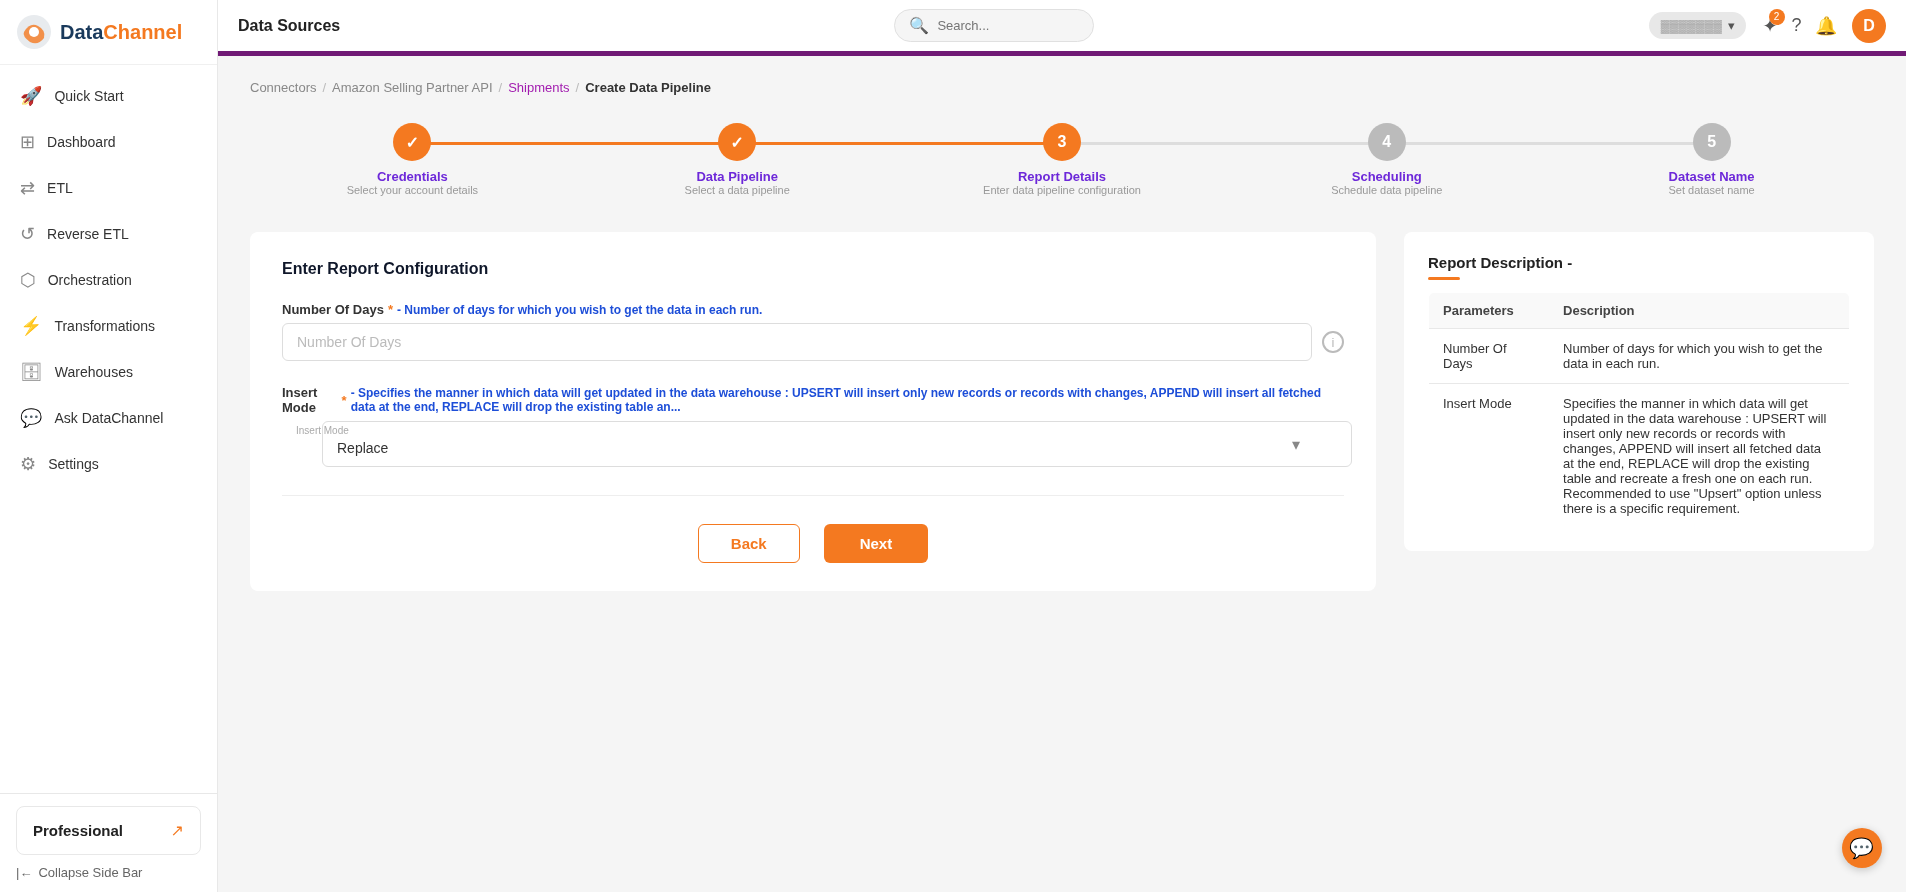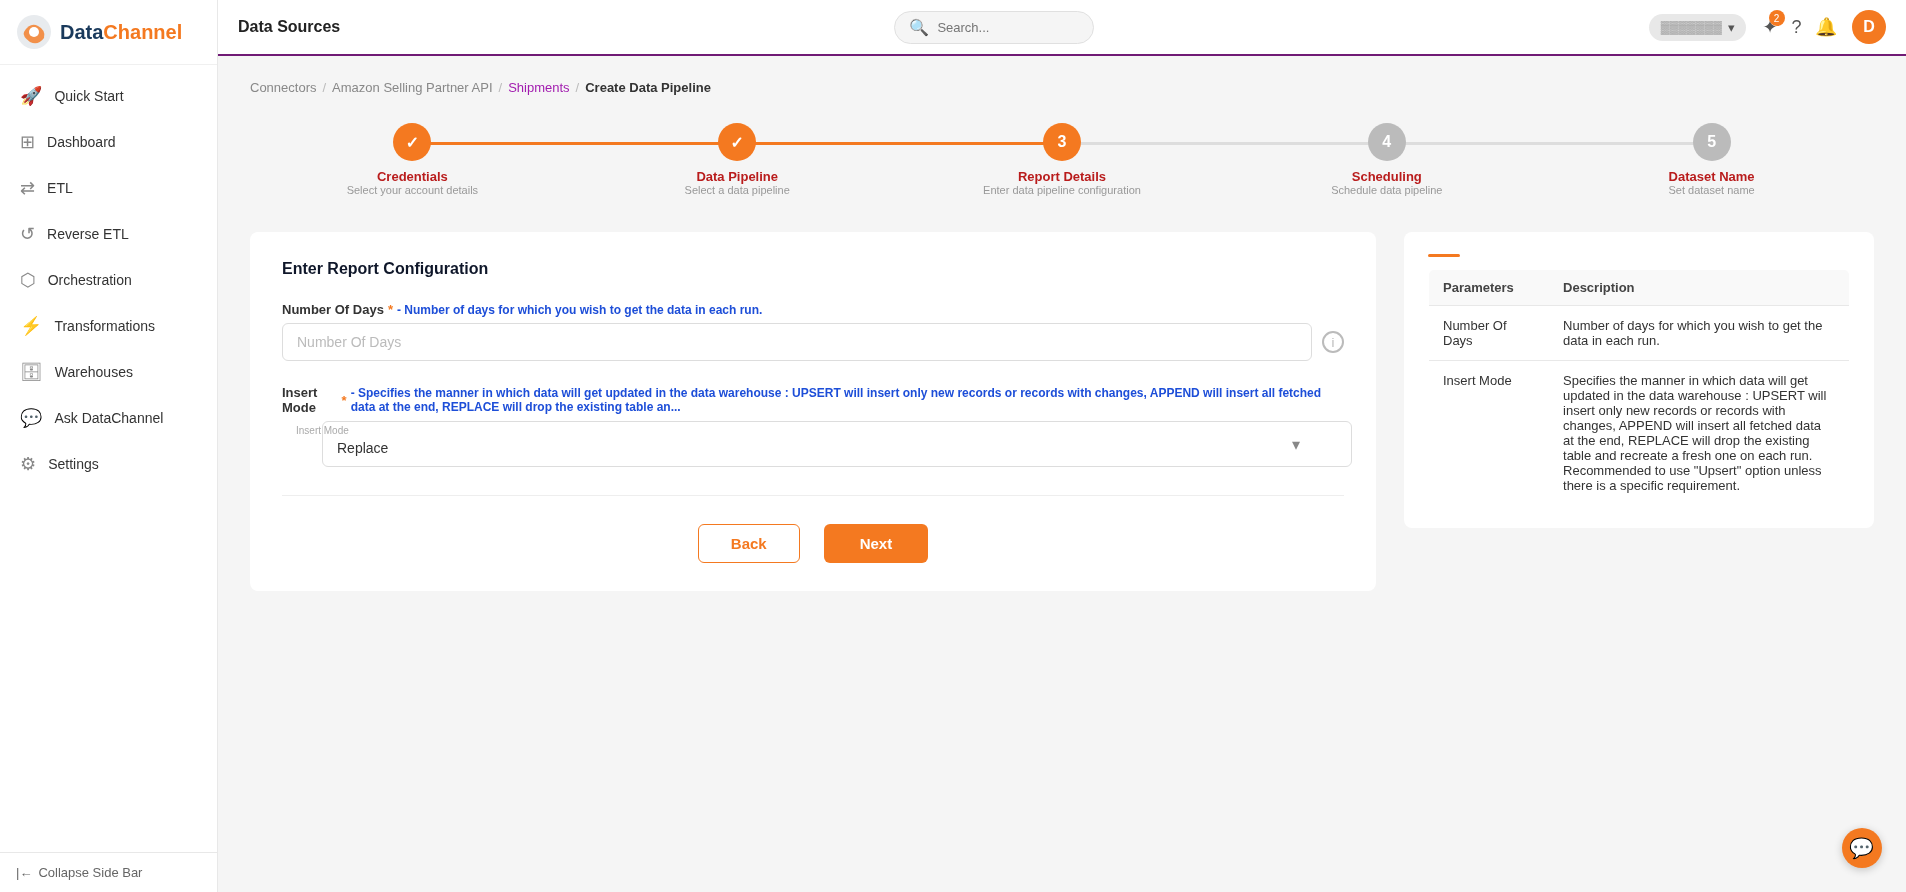--- a/index.html
+++ b/index.html
@@ -71,21 +71,21 @@
     .main {
       flex: 1;
       display: flex;
       flex-direction: column;
       overflow: hidden;
     }
 
     
     .topbar {
       background: #fff;
-      border-bottom: 2px solid #701a75;
+      border-bottom: 5px solid #701a75;
       padding: 0 20px;
       height: 56px;
       display: flex;
       align-items: center;
       justify-content: space-between;
     }
     .topbar-title { font-size: 16px; font-weight: 600; color: #222; }
     .topbar-right { display: flex; align-items: center; gap: 16px; }
     .search-bar {
       display: flex;
@@ -190,21 +190,21 @@
       align-items: center;
       justify-content: center;
       font-size: 16px;
       font-weight: 700;
       z-index: 2;
       position: relative;
     }
     .step-circle.completed { background: #f47920; color: #fff; }
     .step-circle.active { background: #f47920; color: #fff; }
     .step-circle.pending { background: #bbb; color: #fff; }
-    .step-label { font-size: 13px; font-weight: 600; color: #b91c1c; margin-top: 8px; }
+    .step-label { font-size: 13px; font-weight: 600; color: #6d28d9; margin-top: 8px; }
     .step-sublabel { font-size: 11px; color: #999; text-align: center; }
     .step-line {
       position: absolute;
       top: 19px;
       left: 50%;
       right: -50%;
       height: 3px;
       z-index: 1;
     }
     .step-line.completed { background: #f47920; }
@@ -448,20 +448,24 @@
     <div class="nav-item">
       <span class="nav-icon">💬</span>
       <span>Ask DataChannel</span>
     </div>
     <div class="nav-item">
       <span class="nav-icon">⚙</span>
       <span>Settings</span>
     </div>
   </nav>
   <div class="sidebar-bottom">
+    <div class="professional-box">
+      <span class="professional-label">Professional</span>
+      <span class="professional-icon">↗</span>
+    </div>
     <div class="collapse-btn">
       <span>|←</span>
       <span>Collapse Side Bar</span>
     </div>
   </div>
 </div>
 
 <div class="main">
 
   <div class="topbar">
@@ -580,20 +584,21 @@
         <hr class="divider">
 
         <div class="btn-row">
           <button class="btn-back">Back</button>
           <button class="btn-next">Next</button>
         </div>
       </div>
 
       <div class="form-right">
         <div class="report-desc-card">
+          <div class="report-desc-title">Report Description -</div>
           <div class="report-desc-underline"></div>
           <table class="params-table">
             <thead>
               <tr>
                 <th>Parameters</th>
                 <th>Description</th>
               </tr>
             </thead>
             <tbody>
               <tr>

